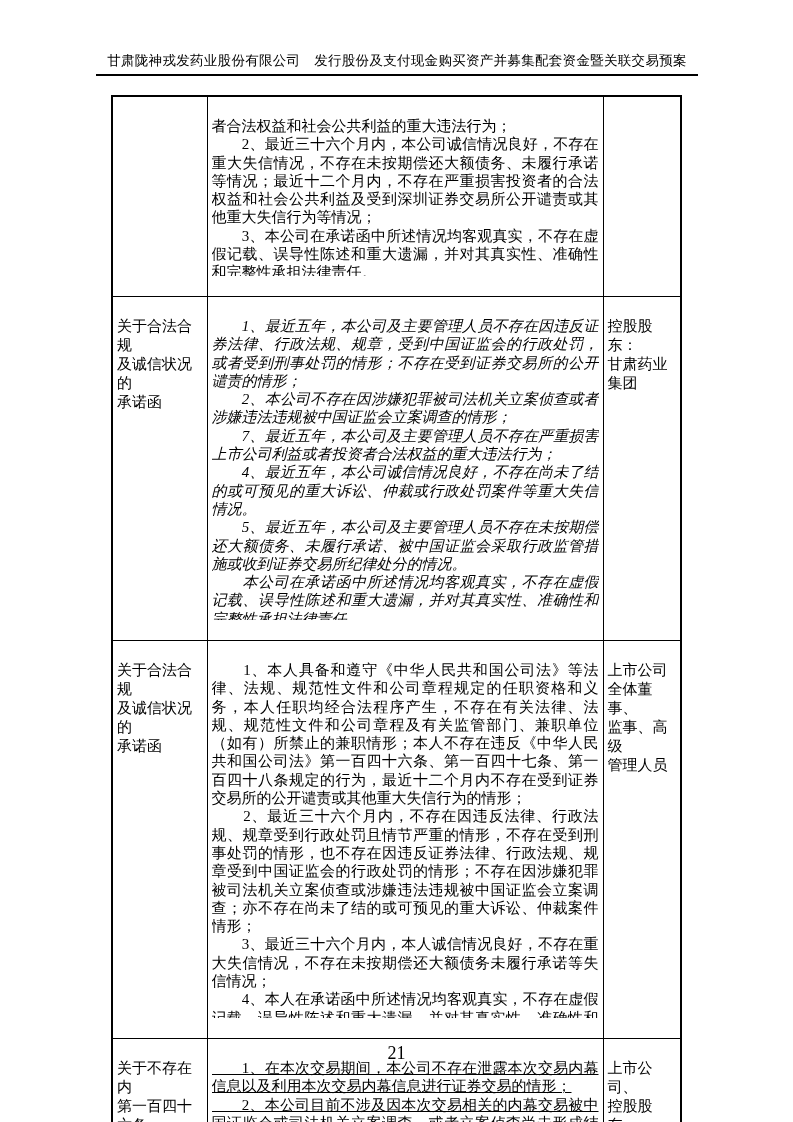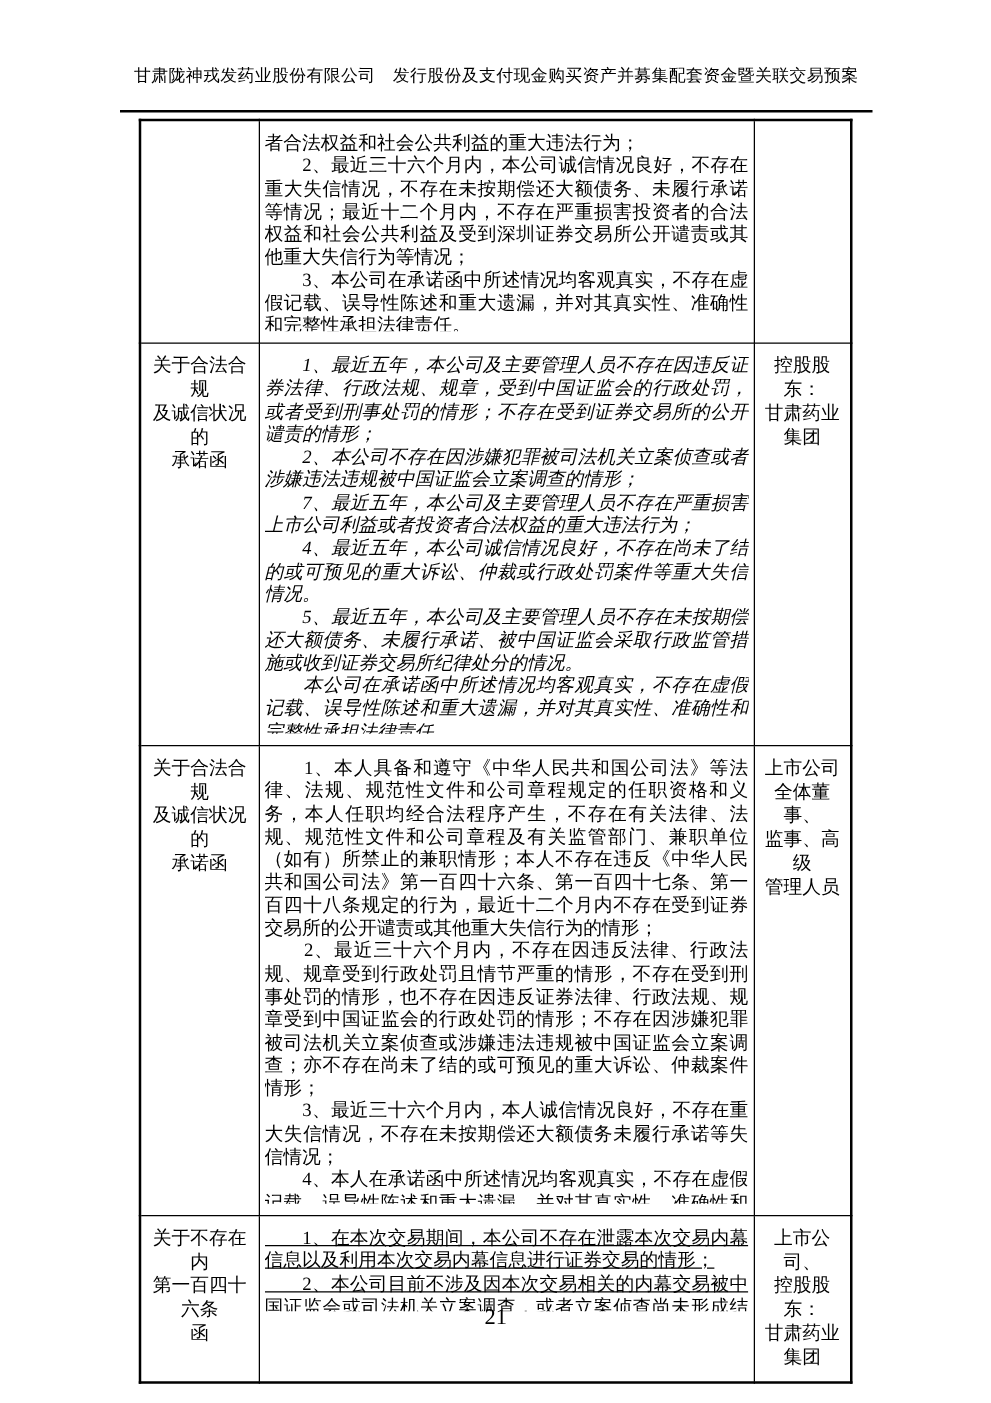--- a/index.html
+++ b/index.html
@@ -12,41 +12,41 @@
     font-family:"Liberation Serif","DejaVu Serif",serif;
     overflow:hidden;
   }
   .doc-header{
     position:absolute;
     top:53px;left:96px;width:602px;
     text-align:center;
     font-size:13.5px;
     line-height:16px;
     letter-spacing:0.3px;
-    padding-bottom:19px;
+    padding-bottom:5px;
     border-bottom:2px solid #000;
     white-space:nowrap;
   }
   table.doc-table{
     position:absolute;
     top:95px;left:111px;width:569px;
     border-collapse:collapse;
     table-layout:fixed;
     border:2px solid #000;
   }
   table.doc-table td{
     border:1px solid #000;
-    padding:9px 4px;
+    padding:20px 4px;
     font-size:15px;
     vertical-align:top;
     overflow:hidden;
   }
   td.cell-label, td.cell-party{
     vertical-align:middle;
-    text-align:center;
+    text-align:left;
     white-space:pre-line;
     line-height:19px;
     padding:2px 2px;
   }
   td.cell-content{padding:2px 6px 2px 5px;}
   .clip{overflow:hidden;}
   tr.r0 .clip{height:159px;}
   tr.r1 .clip{height:303px;font-style:italic;}
   tr.r2 .clip{height:357px;}
   tr.r3 .clip{height:67px;text-decoration:underline;}

